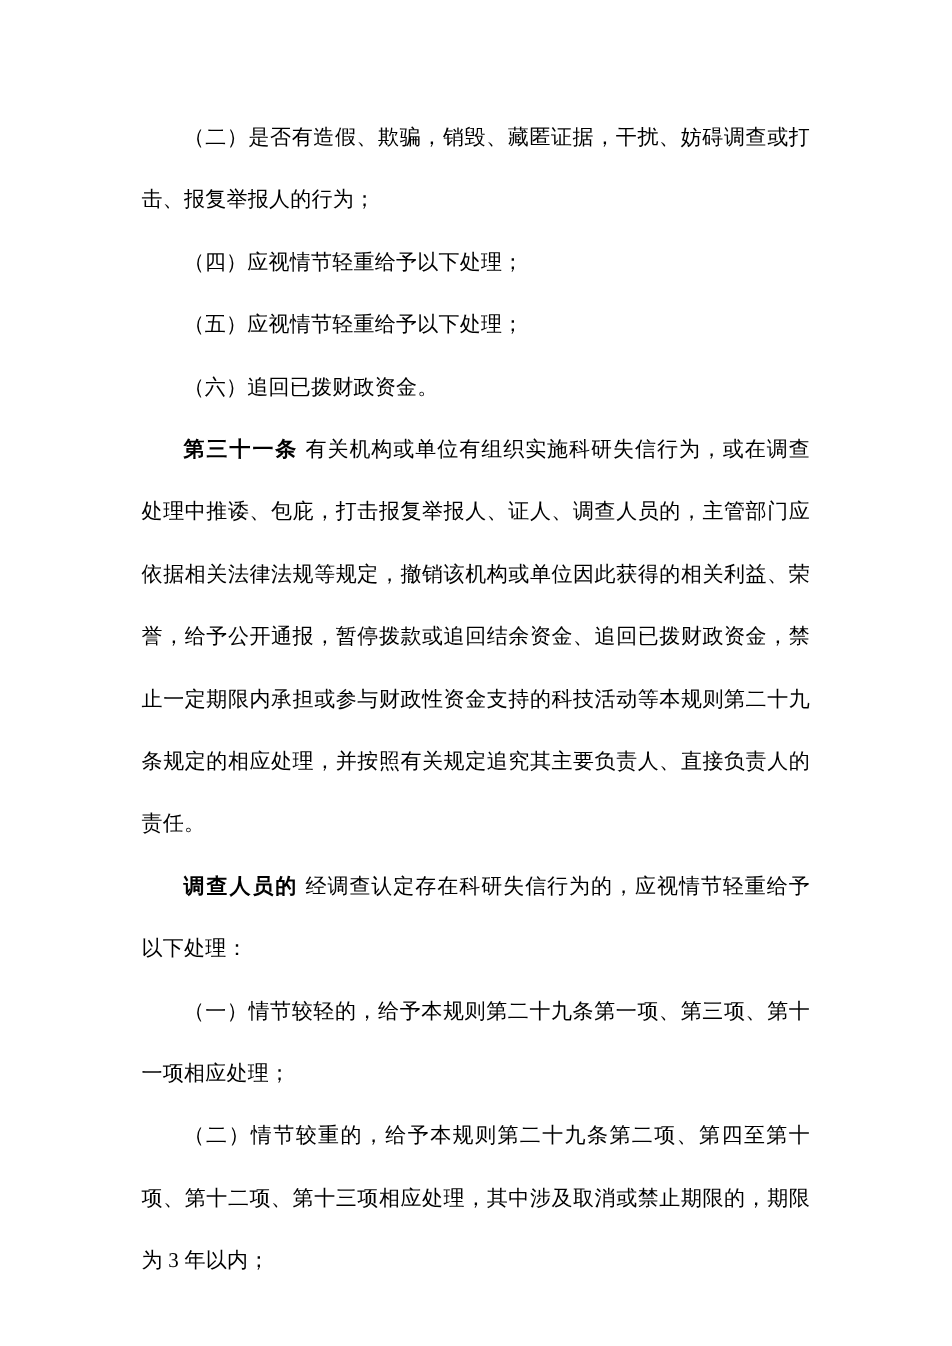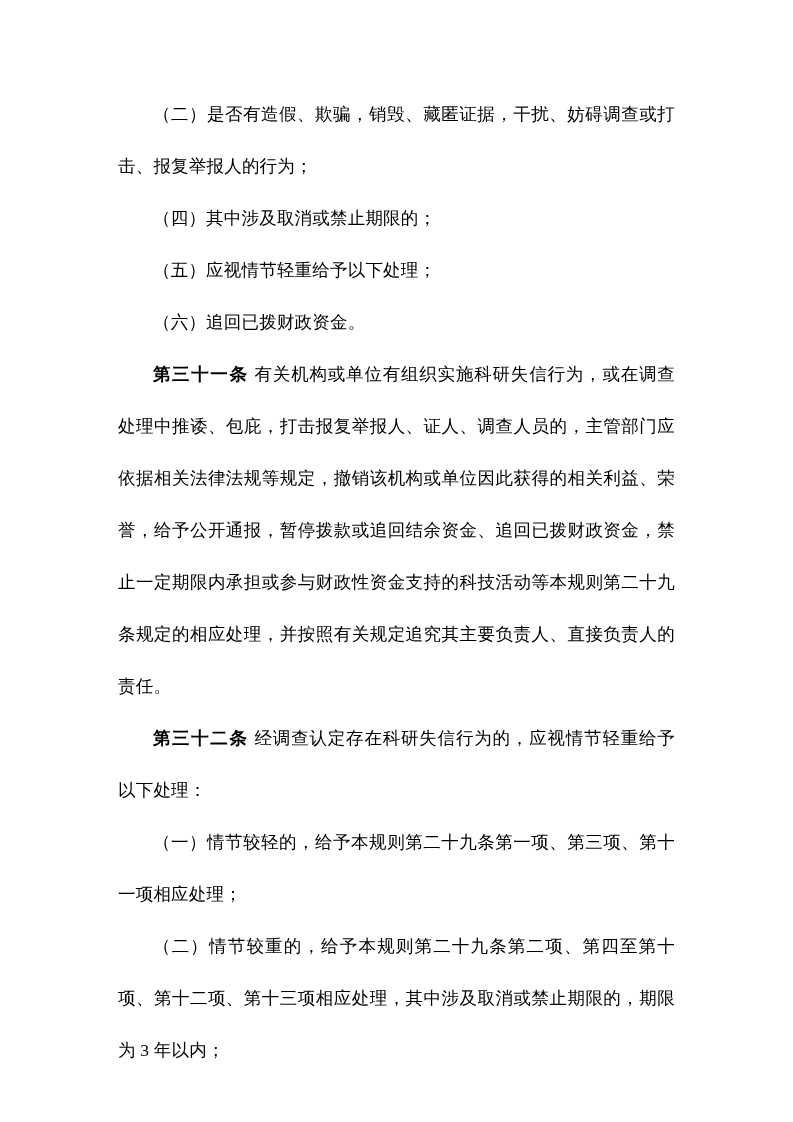--- a/index.html
+++ b/index.html
@@ -48,37 +48,37 @@
 
 <div class="page">
   <div class="doc-body">
 
     <p class="para indent">
       <span class="txt">（二）是否有造假、欺骗，销毁、藏匿证据，干扰、妨碍调查或打击、报复举报人的行为；</span>
     </p>
 
 
     <p class="para indent">
-      <span class="txt">（四）其中涉及取消或禁止期限的；</span>
+      <span class="txt">（四）应视情节轻重给予以下处理；</span>
     </p>
 
     <p class="para indent">
       <span class="txt">（五）应视情节轻重给予以下处理；</span>
     </p>
 
     <p class="para indent">
       <span class="txt">（六）追回已拨财政资金。</span>
     </p>
 
     <p class="para indent">
       <span class="article-label">第三十一条 </span><span class="txt">有关机构或单位有组织实施科研失信行为，或在调查处理中推诿、包庇，打击报复举报人、证人、调查人员的，主管部门应依据相关法律法规等规定，撤销该机构或单位因此获得的相关利益、荣誉，给予公开通报，暂停拨款或追回结余资金、追回已拨财政资金，禁止一定期限内承担或参与财政性资金支持的科技活动等本规则第二十九条规定的相应处理，并按照有关规定追究其主要负责人、直接负责人的责任。</span>
     </p>
 
     <p class="para indent">
-      <span class="article-label">第三十二条 </span><span class="txt">经调查认定存在科研失信行为的，应视情节轻重给予以下处理：</span>
+      <span class="article-label">调查人员的 </span><span class="txt">经调查认定存在科研失信行为的，应视情节轻重给予以下处理：</span>
     </p>
 
     <p class="para indent">
       <span class="txt">（一）情节较轻的，给予本规则第二十九条第一项、第三项、第十一项相应处理；</span>
     </p>
 
     <p class="para indent">
       <span class="txt">（二）情节较重的，给予本规则第二十九条第二项、第四至第十项、第十二项、第十三项相应处理，其中涉及取消或禁止期限的，期限为 3 年以内；</span>
     </p>
 

